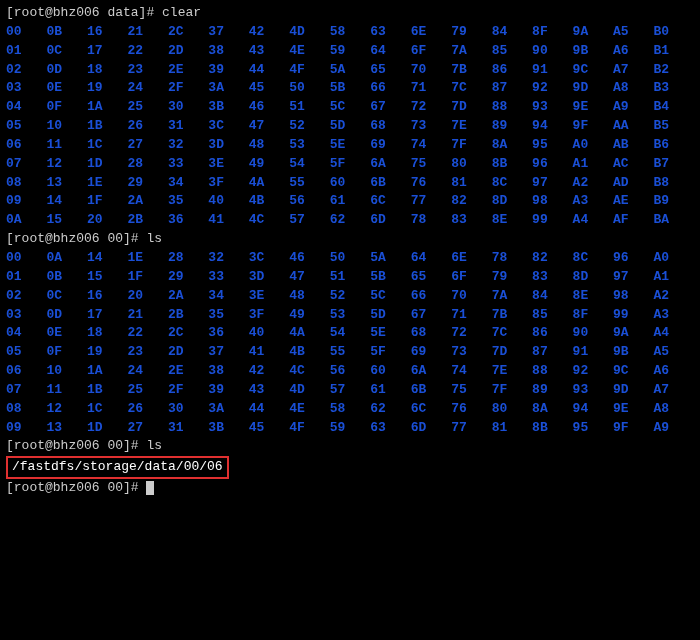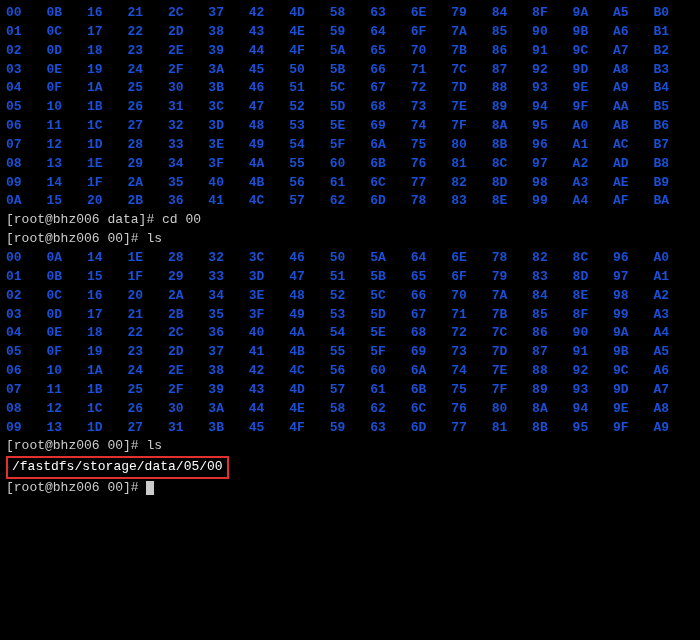--- a/index.html
+++ b/index.html
@@ -46,20 +46,21 @@
       background: #ccc;
       width: 8px;
       height: 14px;
       vertical-align: middle;
     }
   </style>
 </head>
 <body>
 
 <div id="content">
+    <div class="prompt-line"><span class="prompt">[root@bhz006 data]# </span><span class="cmd">clear</span></div>
     <div class="hex-grid">
       <span class="hex-cell">00</span>
       <span class="hex-cell">0B</span>
       <span class="hex-cell">16</span>
       <span class="hex-cell">21</span>
       <span class="hex-cell">2C</span>
       <span class="hex-cell">37</span>
       <span class="hex-cell">42</span>
       <span class="hex-cell">4D</span>
       <span class="hex-cell">58</span>
@@ -235,21 +236,20 @@
       <span class="hex-cell">62</span>
       <span class="hex-cell">6D</span>
       <span class="hex-cell">78</span>
       <span class="hex-cell">83</span>
       <span class="hex-cell">8E</span>
       <span class="hex-cell">99</span>
       <span class="hex-cell">A4</span>
       <span class="hex-cell">AF</span>
       <span class="hex-cell">BA</span>
     </div>
-    <div class="prompt-line"><span class="prompt">[root@bhz006 data]# </span><span class="cmd">cd 00</span></div>
     <div class="prompt-line"><span class="prompt">[root@bhz006 00]# </span><span class="cmd">ls</span></div>
     <div class="hex-grid">
       <span class="hex-cell">00</span>
       <span class="hex-cell">0A</span>
       <span class="hex-cell">14</span>
       <span class="hex-cell">1E</span>
       <span class="hex-cell">28</span>
       <span class="hex-cell">32</span>
       <span class="hex-cell">3C</span>
       <span class="hex-cell">46</span>
@@ -410,15 +410,15 @@
       <span class="hex-cell">63</span>
       <span class="hex-cell">6D</span>
       <span class="hex-cell">77</span>
       <span class="hex-cell">81</span>
       <span class="hex-cell">8B</span>
       <span class="hex-cell">95</span>
       <span class="hex-cell">9F</span>
       <span class="hex-cell">A9</span>
     </div>
     <div class="prompt-line"><span class="prompt">[root@bhz006 00]# </span><span class="cmd">ls</span></div>
-    <div><span class="highlight-box">/fastdfs/storage/data/05/00</span></div>
+    <div><span class="highlight-box">/fastdfs/storage/data/00/06</span></div>
     <div class="prompt-line"><span class="prompt">[root@bhz006 00]# </span><span class="cursor"></span></div>
   </div>
 
 </body></html>

